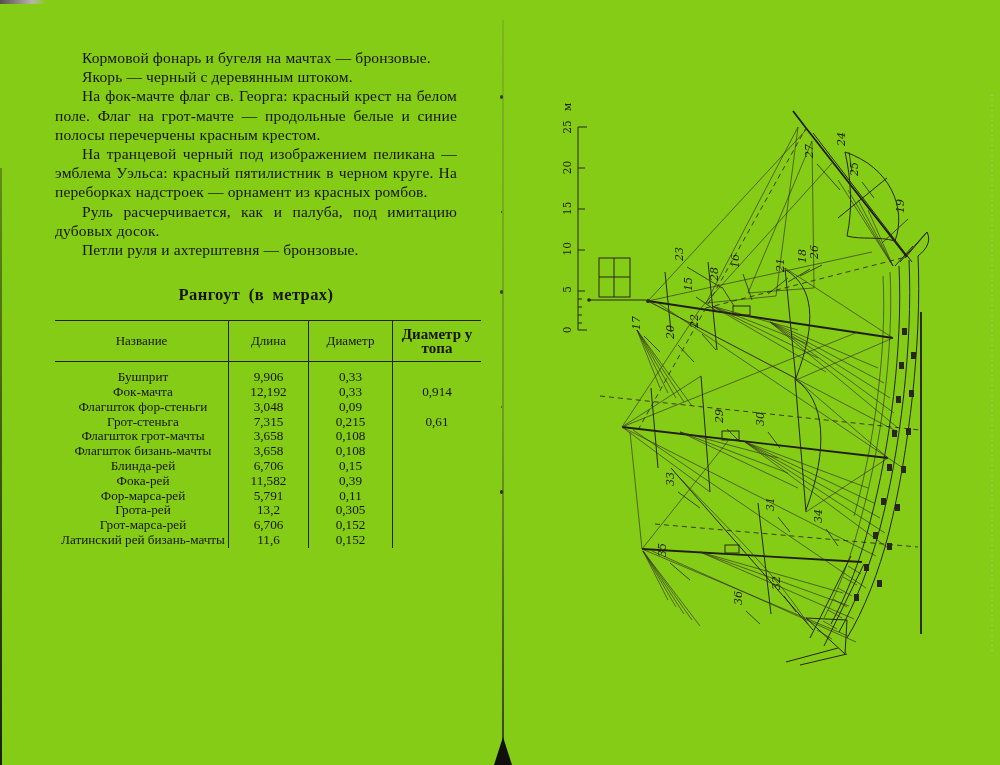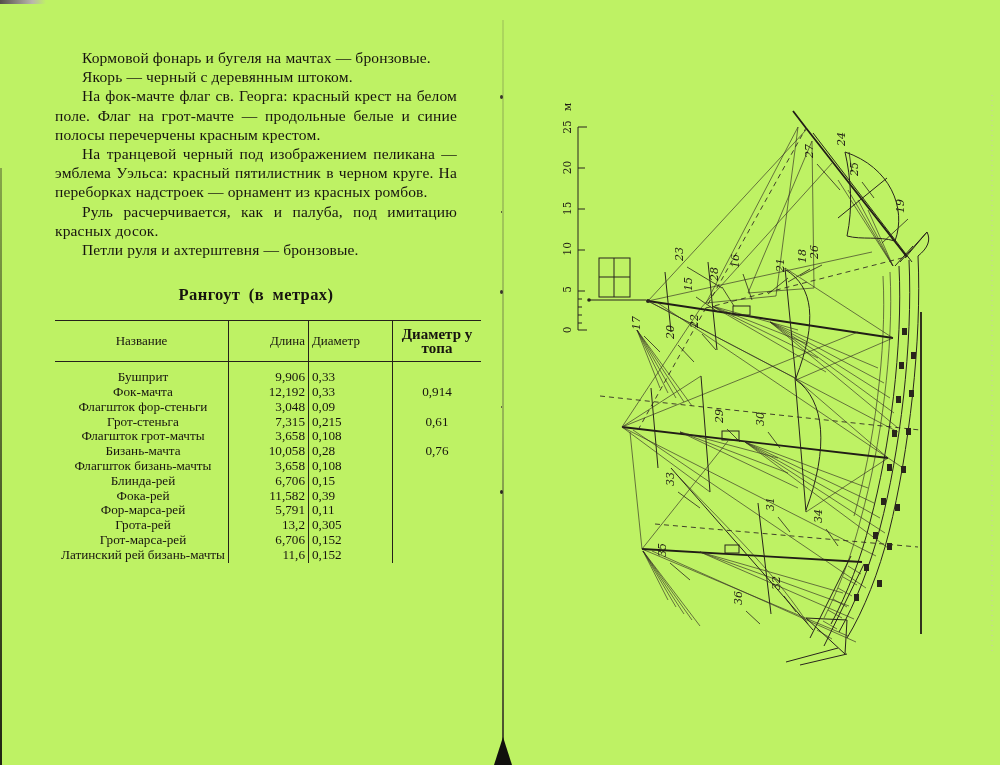--- a/index.html
+++ b/index.html
@@ -1,18 +1,18 @@
 <!DOCTYPE html>
 <html lang="ru"><head>
 <meta charset="utf-8">
 <style>
   html,body{margin:0;padding:0;background:#e8e6e0;}
   .sheet{
     position:relative;width:1000px;height:765px;overflow:hidden;
-    background:#bef264;color:#17140f;
+    background:#84cc16;color:#17140f;
     font-family:"Liberation Serif","DejaVu Serif",serif;
   }
   
   .gutter-line{position:absolute;left:502px;top:20px;width:2px;height:745px;
     background:linear-gradient(to bottom,rgba(70,64,55,.15) 0%,rgba(70,64,55,.35) 55%,rgba(40,36,30,.8) 98%);}
   .gutter-speck{position:absolute;left:500px;top:95px;width:3px;height:4px;background:#3a352c;border-radius:50%;
     box-shadow:0 115px 0 -1px #3a352c,0 195px 0 0 #3a352c,0 310px 0 -1px #4a443a,0 395px 0 0 #2c2822;}
   .gutter-blob{position:absolute;left:494px;top:737px;width:0;height:0;
     border-left:9px solid transparent;border-right:9px solid transparent;border-bottom:28px solid #11100d;}
   .edge-left{position:absolute;left:0;top:168px;width:2px;height:597px;
@@ -25,22 +25,22 @@
     letter-spacing:.15px;color:#17140f;}
   .table-title{margin:26px 0 1px 0;text-align:center;font-size:16.5px;font-weight:bold;
     letter-spacing:.4px;word-spacing:4px;}
   table.rg{border-collapse:collapse;width:402px;margin-top:15px;table-layout:fixed;}
   table.rg th{font-weight:normal;font-size:13px;line-height:14px;text-align:center;vertical-align:middle;
     border-top:1.6px solid #25211a;border-bottom:1.6px solid #25211a;padding:6px 3px;}
   table.rg th.c3{font-weight:bold;font-size:15px;}
   table.rg td{font-size:13.2px;line-height:14.8px;padding:0 3px;vertical-align:top;}
   table.rg .c0{width:167px;text-align:center;border-right:1.4px solid #25211a;}
   table.rg td.c0{padding-left:6px;}
-  table.rg .c1{width:73px;text-align:right;border-right:1.4px solid #25211a;}
-  table.rg .c2{width:77px;text-align:left;border-right:1.4px solid #25211a;}
+  table.rg .c1{width:73px;text-align:center;border-right:1.4px solid #25211a;}
+  table.rg .c2{width:77px;text-align:center;border-right:1.4px solid #25211a;}
   table.rg .c3{width:82px;text-align:center;}
   table.rg tbody tr:first-child td{padding-top:8px;}
   
   .figure-svg{position:absolute;left:545px;top:85px;width:455px;height:585px;}
   .figure-svg .art{stroke:#29241c;fill:none;stroke-width:1;}
   .figure-svg .thin{stroke:#332d24;fill:none;stroke-width:.65;}
   .figure-svg .thick{stroke:#211d16;fill:none;stroke-width:1.8;}
   .figure-svg .dash{stroke:#332d24;fill:none;stroke-width:.9;stroke-dasharray:5 4;}
   .figure-svg .fill{fill:#29241c;stroke:none;}
   .figure-svg .noise{stroke:#c9c3b4;stroke-width:1;stroke-dasharray:1 4;fill:none;}
@@ -58,21 +58,21 @@
   <div class="gutter-line"></div>
   <div class="gutter-speck"></div>
   <div class="gutter-blob"></div>
 
   <div class="left-page">
     <div>
         <p class="para">Кормовой фонарь и бугеля на мачтах — бронзовые.</p>
         <p class="para">Якорь — черный с деревянным штоком.</p>
         <p class="para">На фок-мачте флаг св. Георга: красный крест на белом поле. Флаг на грот-мачте — продольные белые и синие полосы перечерчены красным крестом.</p>
         <p class="para">На транцевой черный под изображением пеликана — эмблема Уэльса: красный пятилистник в черном круге. На переборках надстроек — орнамент из красных ромбов.</p>
-        <p class="para">Руль расчерчивается, как и палуба, под имитацию красных досок.</p>
+        <p class="para">Руль расчерчивается, как и палуба, под имитацию дубовых досок.</p>
         <p class="para">Петли руля и ахтерштевня — бронзовые.</p>
       </div>
 
     <h3 class="table-title">Рангоут (в метрах)</h3>
 
     <table class="rg">
       <thead>
         <tr>
             <th class="c0">Название</th>
             <th class="c1">Длина</th>
@@ -103,26 +103,20 @@
             <td class="c0">Грот-стеньга</td>
             <td class="c1">7,315</td>
             <td class="c2">0,215</td>
             <td class="c3">0,61</td>
           </tr>
           <tr>
             <td class="c0">Флагшток грот-мачты</td>
             <td class="c1">3,658</td>
             <td class="c2">0,108</td>
             <td class="c3"></td>
-          </tr>
-          <tr>
-            <td class="c0">Бизань-мачта</td>
-            <td class="c1">10,058</td>
-            <td class="c2">0,28</td>
-            <td class="c3">0,76</td>
           </tr>
           <tr>
             <td class="c0">Флагшток бизань-мачты</td>
             <td class="c1">3,658</td>
             <td class="c2">0,108</td>
             <td class="c3"></td>
           </tr>
           <tr>
             <td class="c0">Блинда-рей</td>
             <td class="c1">6,706</td>

